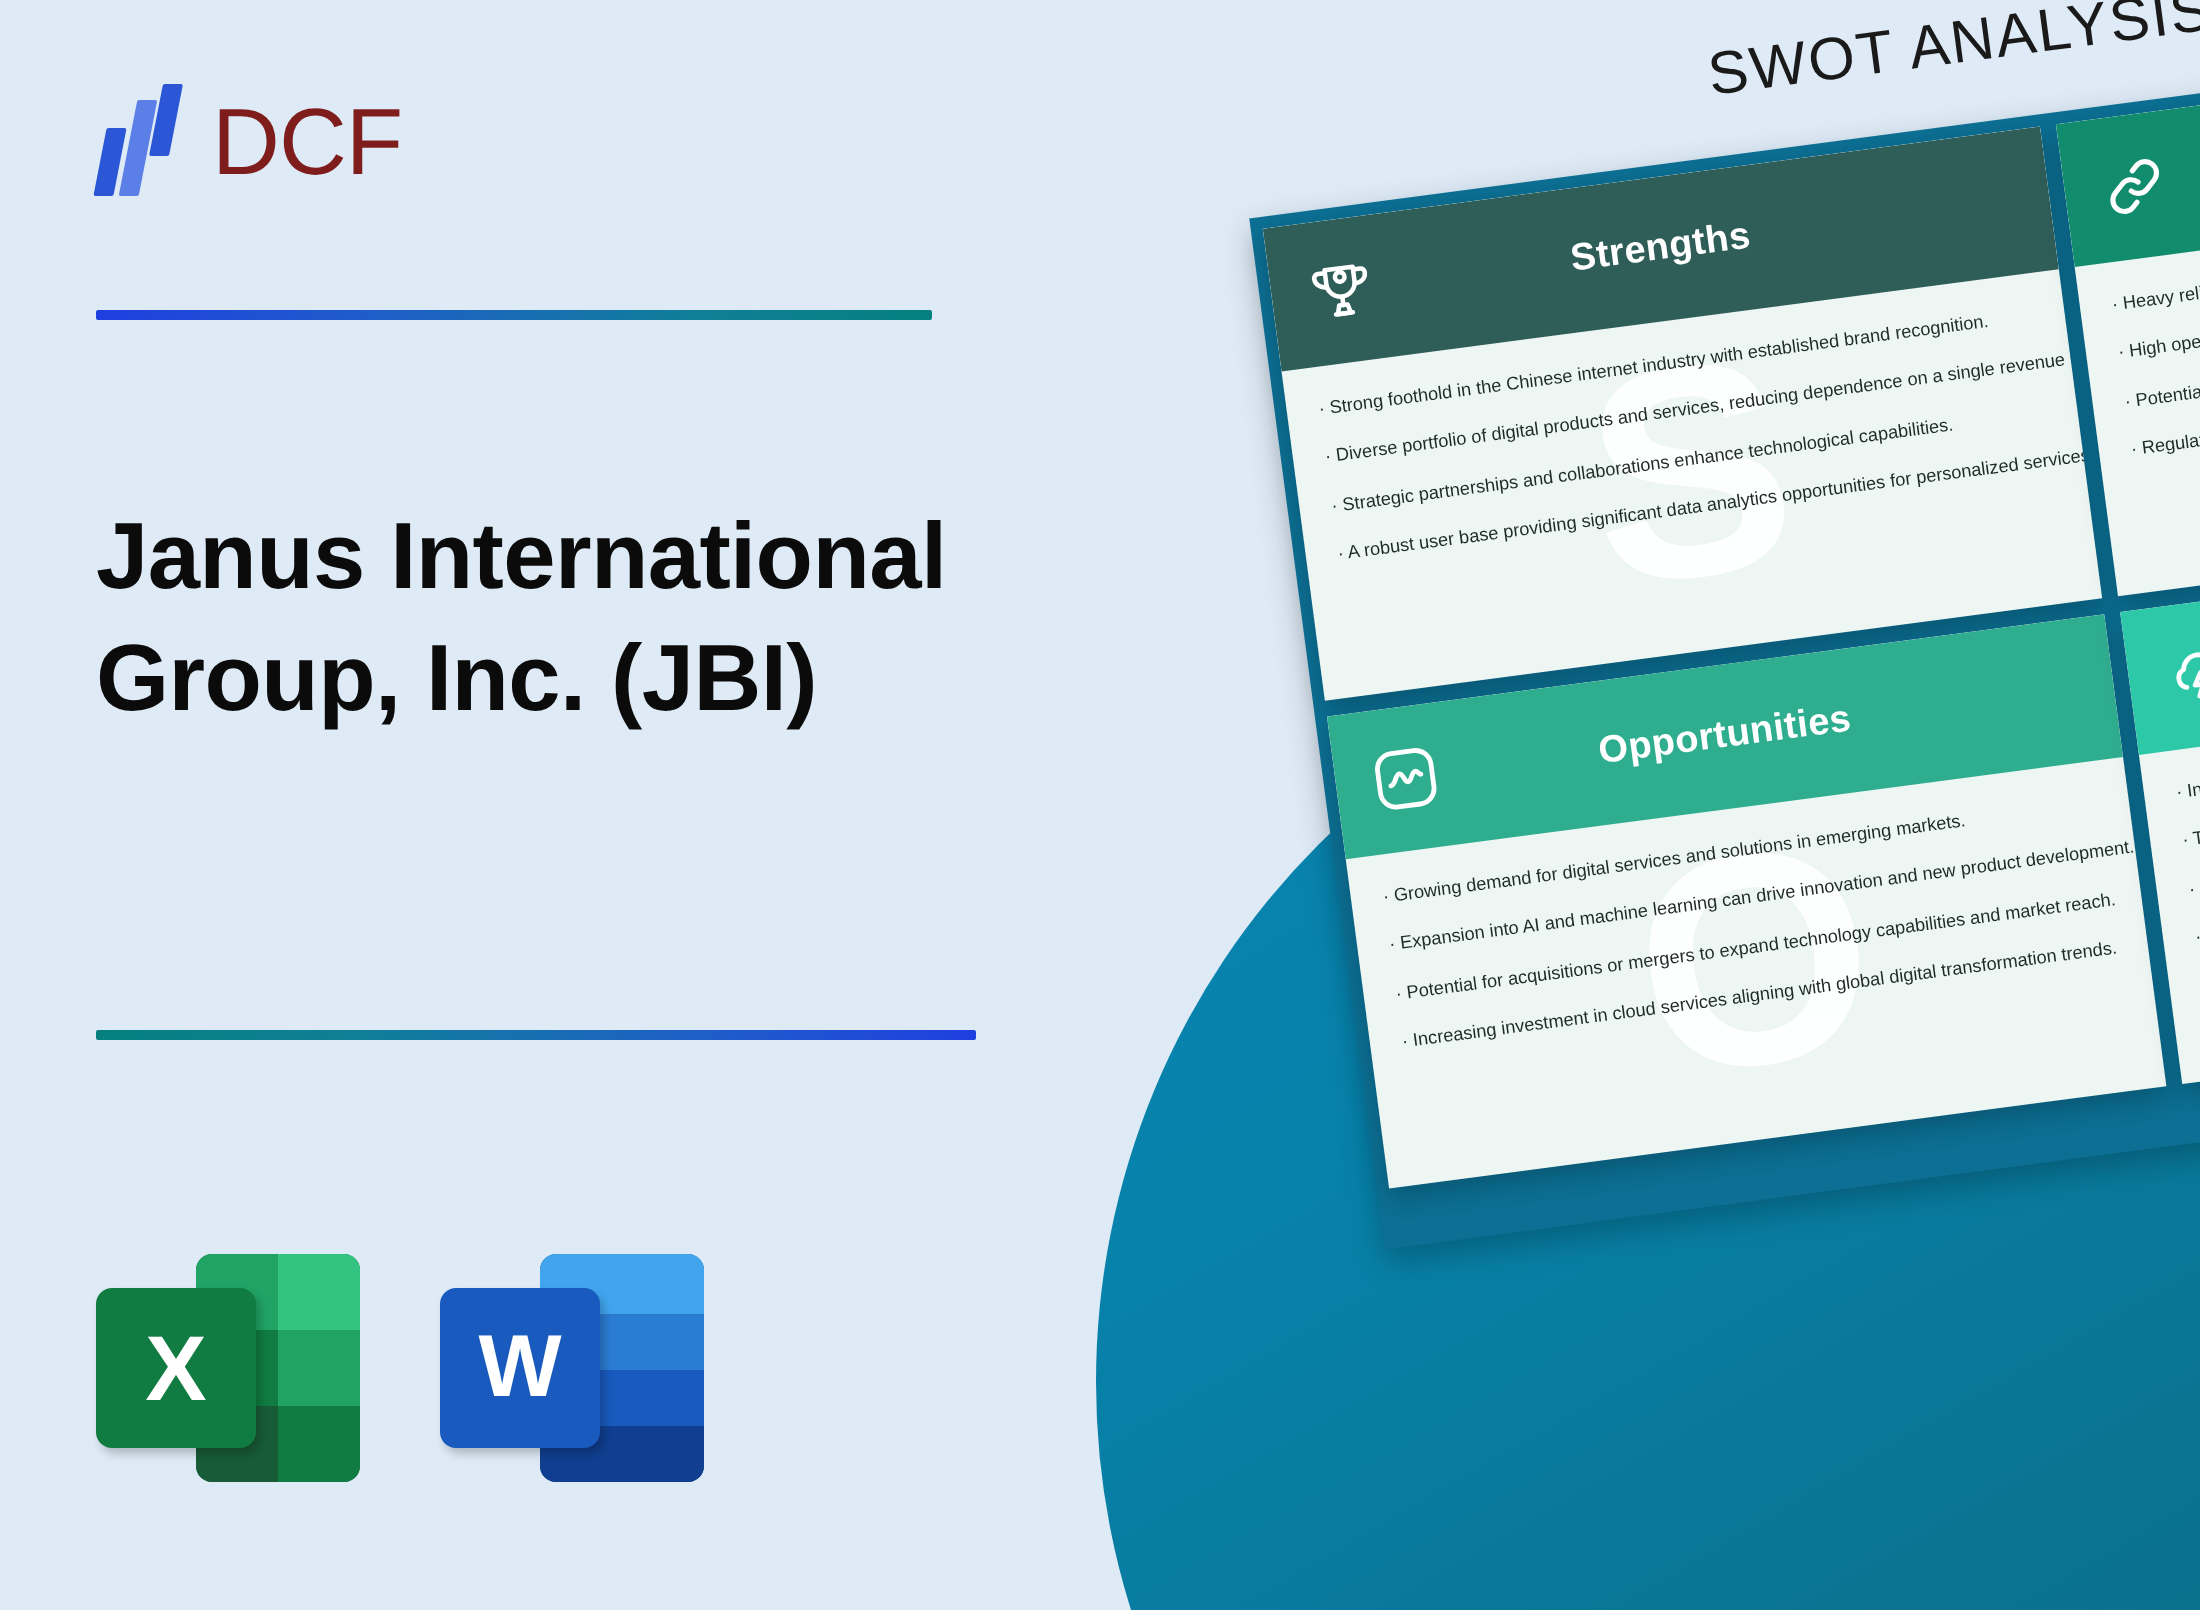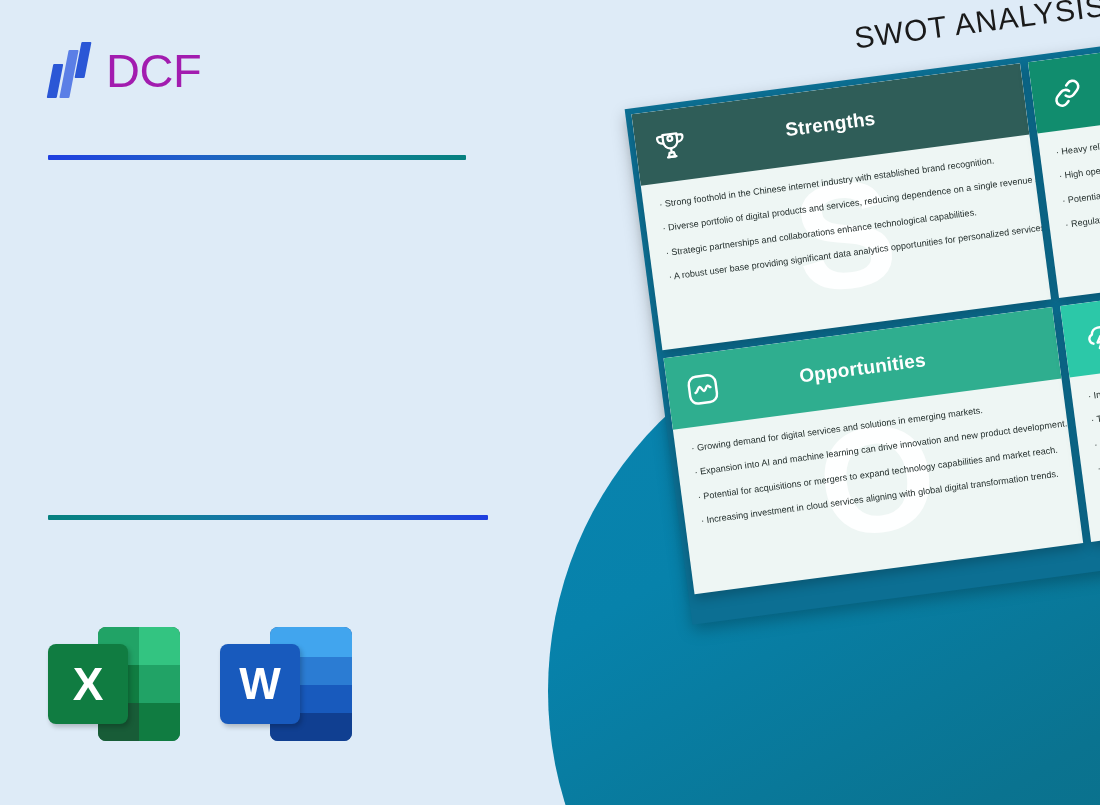--- a/index.html
+++ b/index.html
@@ -52,21 +52,21 @@
     border-radius:1px;
   }
   .lm1 { left:2px;  top:22px; width:10px; height:34px; background:#2b57d6; }
   .lm2 { left:16px; top:8px;  width:10px; height:48px; background:#5b7fe6; }
   .lm3 { left:30px; top:0px;  width:10px; height:36px; background:#2b57d6; }
 
   .logo-text {
     font-size:47px;
     font-weight:500;
     letter-spacing:-0.5px;
-    color:#a21caf;
+    color:#7f1d1d;
     line-height:1;
   }
 
   .rule {
     position:absolute;
     left:48px;
     height:5px;
     width:418px;
     border-radius:1px;
   }
@@ -264,20 +264,21 @@
       <div class="logo-mark">
         <span class="lm1"></span>
           <span class="lm2"></span>
           <span class="lm3"></span>
       </div>
       <div class="logo-text">DCF</div>
     </div>
 
     <div class="rule rule-top"></div>
 
+    <div class="company-title">Janus International Group, Inc. (JBI)</div>
 
     <div class="rule rule-bottom"></div>
 
     <div class="file-icons">
 
       <div class="office-icon">
         <div class="xl-sheet">
           <i class="xl-q1"></i>
             <i class="xl-q2"></i>
             <i class="xl-q3"></i>

